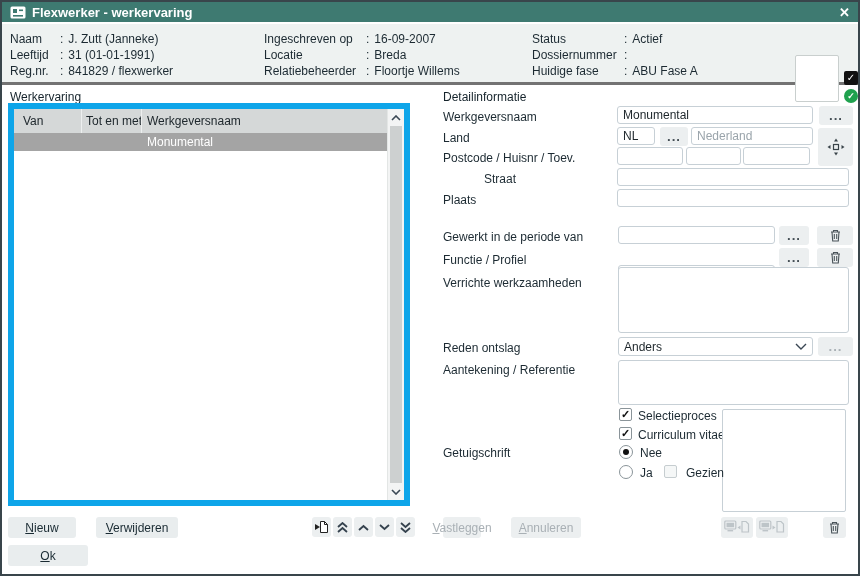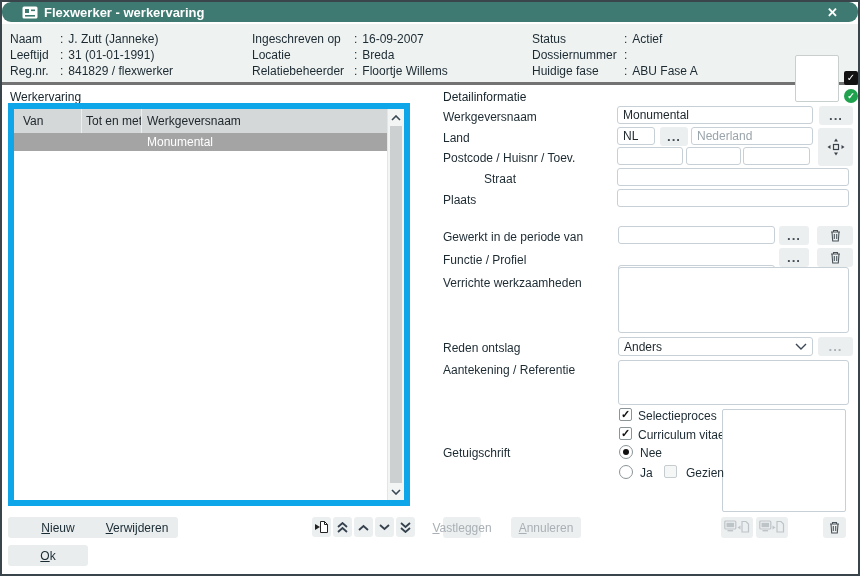--- a/index.html
+++ b/index.html
@@ -3,32 +3,32 @@
 <meta charset="utf-8">
 <style>
   * { margin:0; padding:0; box-sizing:border-box; }
   html,body { width:860px; height:576px; background:#fff; }
   body { font-family:"Liberation Sans", sans-serif; font-size:12px; color:#1C2A32; position:relative; }
   .window { position:absolute; left:0; top:0; width:860px; height:576px; background:#fff;
             box-shadow: inset 0 0 0 2px #39454B; overflow:hidden; }
 
   
   .titlebar { position:absolute; left:2px; top:2px; right:2px; height:20px; background:#3E7A71;
-              display:flex; align-items:center; padding:0 20px; color:#fff;border-radius:9px; }
+              display:flex; align-items:center; padding:0 8px; color:#fff; }
   .titlebar .ttl { font-weight:bold; font-size:13px; margin-left:6px; }
   .titlebar .close { margin-left:auto; font-weight:bold; font-size:13px; cursor:default; }
 
   
   .header { position:absolute; left:2px; top:24px; right:2px; height:61px; background:#EEF2F1;
             border-bottom:3px solid #737373; }
   .hcol { position:absolute; top:7px; }
   .hrow { display:flex; height:16px; line-height:16px; white-space:nowrap; }
   .hlabel { display:inline-block; }
   .hcol1 { left:8px; }  .hcol1 .hlabel { width:50px; }
-  .hcol2 { left:250px; } .hcol2 .hlabel { width:102px; }
+  .hcol2 { left:262px; } .hcol2 .hlabel { width:102px; }
   .hcol3 { left:530px; } .hcol3 .hlabel { width:92px; }
   .colon { margin-right:5px; }
   .photo { position:absolute; left:793px; top:31px; width:44px; height:47px; background:#fff;
            border:1px solid #C9CFCE; border-radius:2px; }
   .bwcheck { position:absolute; left:842px; top:47px; width:14px; height:14px; background:#111;
              border-radius:2px; color:#fff; font-size:10px; line-height:14px; text-align:center; }
   .greencheck { position:absolute; left:842px; top:65px; width:14px; height:14px; background:#1FA14E;
                 border-radius:50%; color:#fff; font-size:9px; line-height:14px; text-align:center; font-weight:bold; }
 
   
@@ -177,21 +177,21 @@
       </div>
       <div class="vthumb"></div>
       <div class="varrow down">
         <svg width="10" height="6" viewBox="0 0 10 6">
             <polyline points="1,1 5,5 9,1" fill="none" stroke="#3A4754" stroke-width="1.6"></polyline>
           </svg>
       </div>
     </div>
   </div>
 
-  <button class="btn" style="left:8px; top:517px; width:100px;">
+  <button class="btn" style="left:8px; top:517px; width:68px;">
     <span class="accel">Nieuw</span>
   </button>
   <button class="btn" style="left:96px; top:517px; width:82px;">
     <span class="accel">Verwijderen</span>
   </button>
 
   <button class="iconbtn" style="left:312px; top:517px; width:19px; height:20px;">
     <svg width="14" height="14" viewBox="0 0 14 14">
       <polygon points="0,4 5,7 0,10" fill="#222"></polygon>
       <path d="M5.5,1.5 h4 l3,3 v8 h-7 z" fill="#fff" stroke="#222" stroke-width="1"></path>

